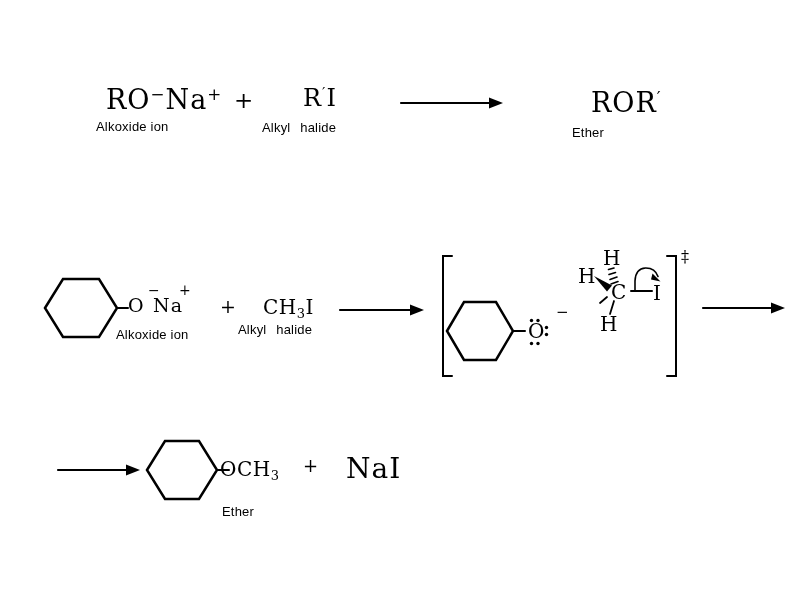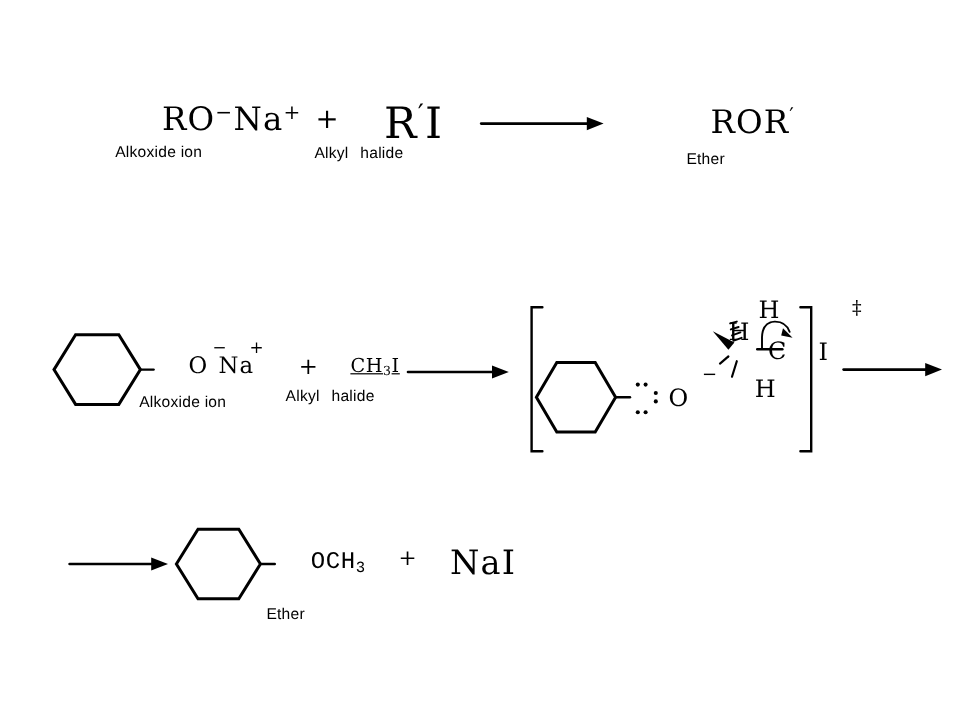--- a/index.html
+++ b/index.html
@@ -1,21 +1,21 @@
 <!DOCTYPE html>
 <html><head>
 <meta charset="utf-8">
 <style>
   html,body { margin:0; padding:0; background:#ffffff; }
   .canvas {
     position:relative; width:800px; height:600px; background:#ffffff;
     color:#000; font-family:"DejaVu Serif", serif; overflow:hidden;
   }
   .abs { position:absolute; white-space:nowrap; line-height:1; }
-  .formula { font-family:"DejaVu Serif", serif; letter-spacing:1px;margin-left:29px; }
+  .formula { font-family:"DejaVu Serif", serif; letter-spacing:1px; }
   .caption { font-family:"Liberation Sans", sans-serif; font-size:13px; letter-spacing:0.2px; }
   .wordgap { word-spacing:6px;text-align:center; }
   .sup { display:inline-block; font-size:62%; transform:translateY(-0.55em); }
   .sub { display:inline-block; font-size:65%; transform:translateY(0.28em); }
   svg.layer { position:absolute; left:0; top:0; }
 </style>
 </head>
 <body>
 
 <div class="canvas">
@@ -97,52 +97,52 @@
     </g>
   </svg>
 
   <div class="abs formula" style="left:106px; top:86px; font-size:27px;">
     <span>RO</span><span class="sup">−</span><span>Na</span><span class="sup">+</span>
   </div>
   <div class="abs caption" style="left:96px; top:120px;">Alkoxide ion</div>
 
   <div class="abs formula" style="left:234px; top:89px; font-size:23px;">+</div>
 
-  <div class="abs formula" style="left:291px; top:86px; font-size:36px;">
+  <div class="abs formula" style="left:303px; top:86px; font-size:24px;">
     <span>R</span><span class="sup">′</span><span>I</span>
   </div>
   <div class="abs caption wordgap" style="left:262px; top:121px;">Alkyl halide</div>
 
-  <div class="abs formula" style="left:563px; top:89px; font-size:27px;">
+  <div class="abs formula" style="left:591px; top:89px; font-size:27px;">
     <span>ROR</span><span class="sup">′</span>
   </div>
   <div class="abs caption" style="left:572px; top:126px;">Ether</div>
 
   <div class="abs formula" style="left:128px; top:296px; font-size:19px;">O</div>
   <div class="abs formula" style="left:148px; top:283px; font-size:14px;">−</div>
   <div class="abs formula" style="left:153px; top:296px; font-size:19px;">Na</div>
   <div class="abs formula" style="left:179px; top:283px; font-size:14px;">+</div>
   <div class="abs caption" style="left:116px; top:328px;">Alkoxide ion</div>
 
   <div class="abs formula" style="left:220px; top:297px; font-size:19px;">+</div>
 
-  <div class="abs formula" style="left:263px; top:297px; font-size:16px; letter-spacing:0.5px;text-decoration:underline;">
+  <div class="abs formula" style="left:263px; top:297px; font-size:20px; letter-spacing:0.5px;">
     <span>CH</span><span class="sub">3</span><span>I</span>
   </div>
   <div class="abs caption wordgap" style="left:238px; top:323px;">Alkyl halide</div>
 
   <div class="abs formula" style="left:528px; top:321px; font-size:20px;">O</div>
   <div class="abs formula" style="left:556px; top:305px; font-size:15px;">−</div>
   <div class="abs formula" style="left:603px; top:248px; font-size:20px;">H</div>
   <div class="abs formula" style="left:578px; top:266px; font-size:20px;">H</div>
   <div class="abs formula" style="left:611px; top:282px; font-size:20px;">C</div>
   <div class="abs formula" style="left:600px; top:314px; font-size:20px;">H</div>
   <div class="abs formula" style="left:653px; top:283px; font-size:20px;">I</div>
   <div class="abs formula" style="left:681px; top:249px; font-size:16px;">‡</div>
 
-  <div class="abs formula" style="left:230px; top:459px; font-size:20px; letter-spacing:0.5px;font-family:Liberation Mono, monospace;">
+  <div class="abs formula" style="left:220px; top:459px; font-size:20px; letter-spacing:0.5px;">
     <span>OCH</span><span class="sub">3</span>
   </div>
   <div class="abs formula" style="left:303px; top:457px; font-size:18px;">+</div>
   <div class="abs formula" style="left:346px; top:455px; font-size:28px;">NaI</div>
   <div class="abs caption" style="left:222px; top:505px;">Ether</div>
 
 </div>
 
 </body></html>

